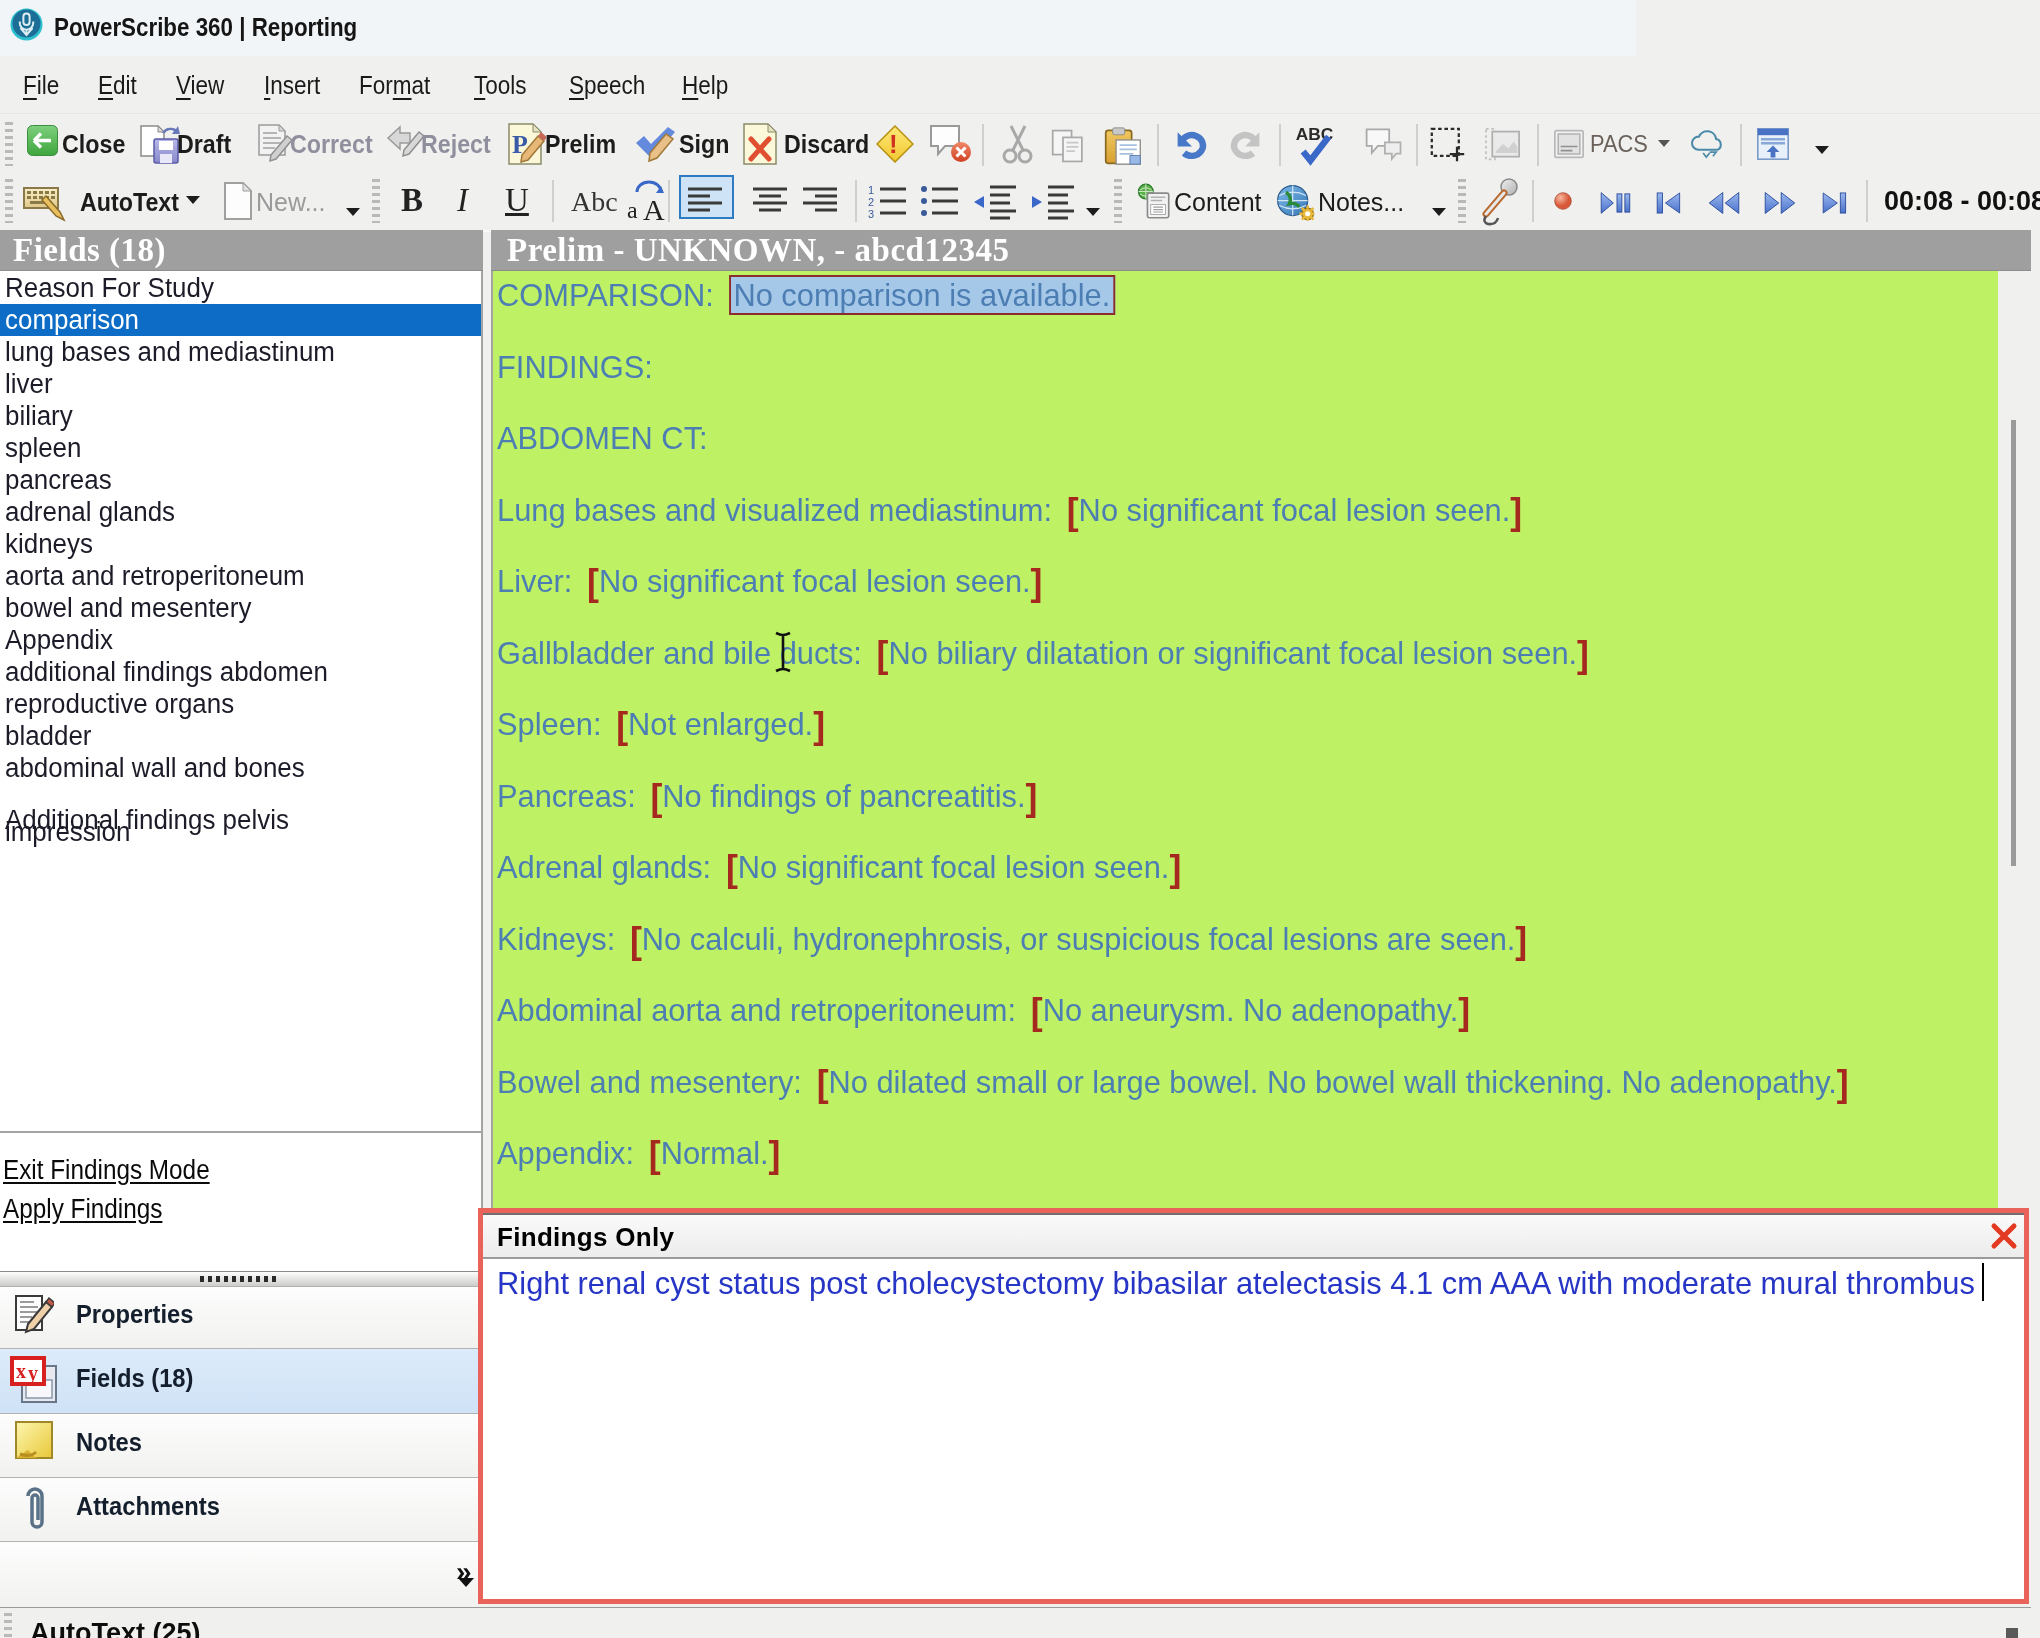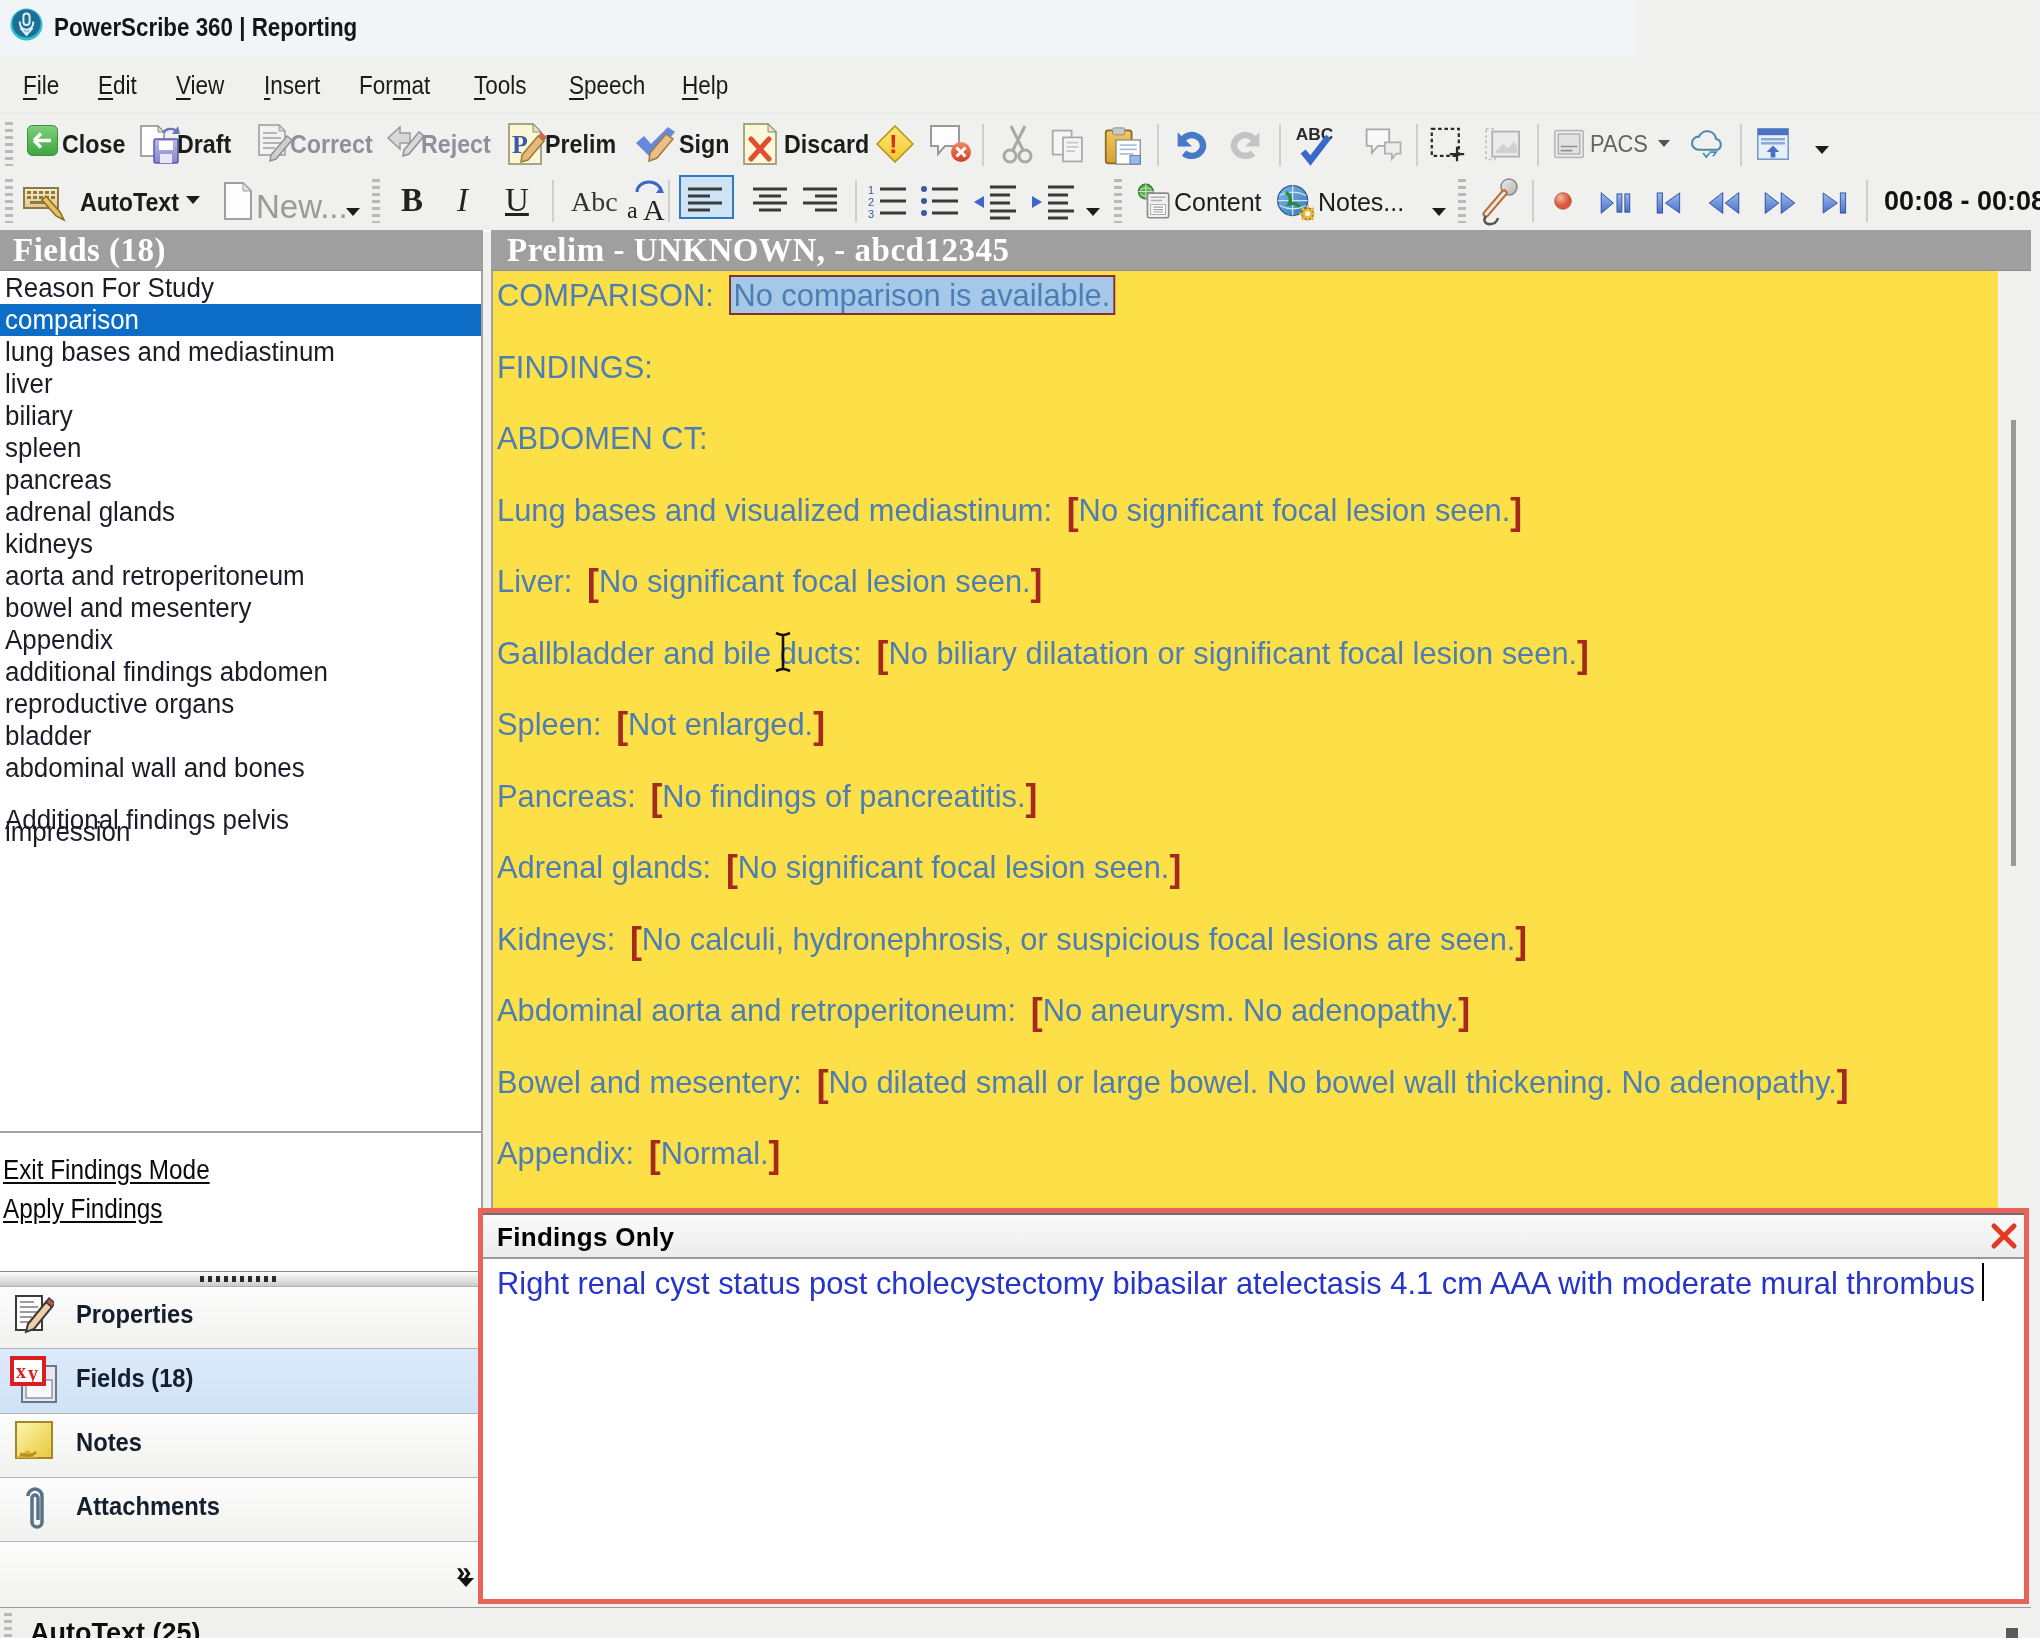--- a/index.html
+++ b/index.html
@@ -38,21 +38,21 @@
   .lnk{position:absolute;left:3px;font-size:27px;color:#0a0a0a;text-decoration:underline;text-underline-offset:3px;transform:scaleX(.9);transform-origin:0 50%;white-space:nowrap;}
   #splitter{left:0;top:1271px;width:483px;height:15px;background:linear-gradient(to bottom,#fdfdfd,#c9c9c7);border-top:1px solid #8a8a8a;}
   #spdots{left:200px;top:1276px;width:80px;height:6px;background-image:repeating-linear-gradient(to right,#2a2a2a 0 4px,transparent 4px 8px);}
   .tabrow{position:absolute;left:0;width:483px;background:linear-gradient(to bottom,#fdfdfd,#f1f1ef);border-top:1px solid #b2b2b0;}
   .tabrow.bl{background:linear-gradient(to bottom,#dcebfa,#cfe2f6);}
   .tabtxt{position:absolute;left:76px;font-size:25px;font-weight:700;color:#141e2c;transform:scaleX(.95);transform-origin:0 50%;white-space:nowrap;}
   
   #bstrip{left:0;top:1607px;width:2040px;height:31px;background:#f0f0ee;border-top:1px solid #9a9a9a;}
   #autotext{left:30px;top:10px;font-size:27px;font-weight:700;color:#0d0d0d;}
   
-  #report{left:491px;top:271px;width:1507px;height:937px;background:#fde047;border-left:2px solid #a3a3a3;}
+  #report{left:491px;top:271px;width:1507px;height:937px;background:#bef264;border-left:2px solid #a3a3a3;}
   .rl{position:absolute;left:4px;white-space:nowrap;font-size:32px;color:#4d7eb3;transform:scaleX(.963);transform-origin:0 50%;}
   .bk{color:#a5291e;font-weight:700;font-size:37px;vertical-align:-3px;line-height:0;}
   .hl{background:#a5c8e9;border:2px solid #8b2d2d;padding:0 3px;}
   
   #strack{left:1998px;top:271px;width:33px;height:937px;background:#f0f0ef;}
   #sthumb{left:2011px;top:420px;width:5px;height:446px;background:#9a9a9a;}
   #redge{left:2031px;top:230px;width:9px;height:1408px;background:#f0f0ee;}
   
   #fpanel{left:478px;top:1208px;width:1551px;height:396px;border:5px solid #e9635a;background:#fff;box-sizing:border-box;}
   #fhead{position:absolute;left:0;top:0;width:100%;height:46px;background:linear-gradient(to bottom,#fafafa,#ececec);border-top:2px solid #6f6f6f;border-bottom:2px solid #9a9a9a;box-sizing:border-box;}
@@ -276,21 +276,21 @@
         <rect x="8" y="19" width="22" height="3"></rect>
       </g>
       <path d="M20 18 L34 34 l8 4 l-4 -8 L24 14 z" fill="#e8c060" stroke="#8a6a28" stroke-width="1.5"></path>
     </svg>
     <span class="tbtxt" style="left:80px">AutoText</span>
     <div class="dda" style="left:186px;top:24px;border-left-width:7px;border-right-width:7px;border-top-width:8px"></div>
     <svg class="abs" style="left:224px;top:10px" width="28" height="38" viewBox="0 0 28 38">
       <path d="M1 1 h18 l8 8 v28 h-26 z" fill="#fdfdfd" stroke="#a0a0a0" stroke-width="2"></path>
       <path d="M19 1 l8 8 h-8 z" fill="#e0e0e0" stroke="#a0a0a0"></path>
     </svg>
-    <span class="abs" style="left:256px;top:16px;font-size:33px;color:#9a9a9a">New...</span>
+    <span class="abs" style="left:256px;top:16px;font-size:25px;color:#9a9a9a">New...</span>
     <div class="dda" style="left:346px;top:36px;border-left-width:7px;border-right-width:7px;border-top-width:8px"></div>
     <div class="grip" style="left:372px;top:7px;height:44px"></div>
     <span class="abs" style="left:401px;top:10px;font-family:'Liberation Serif',serif;font-size:33px;font-weight:bold;color:#222">B</span>
     <span class="abs" style="left:457px;top:10px;font-family:'Liberation Serif',serif;font-size:33px;font-style:italic;color:#222">I</span>
     <span class="abs" style="left:505px;top:10px;font-family:'Liberation Serif',serif;font-size:33px;text-decoration:underline;color:#222">U</span>
     <div class="vsep" style="left:552px;top:8px;height:42px"></div>
     <span class="abs" style="left:571px;top:14px;font-family:'Liberation Serif',serif;font-size:28px;color:#333">Abc</span>
     <svg class="abs" style="left:627px;top:8px" width="44" height="44" viewBox="0 0 44 44">
       <text x="0" y="38" font-size="24" fill="#222" font-family="Liberation Serif,serif">a</text>
       <text x="16" y="40" font-size="30" fill="#222" font-family="Liberation Serif,serif">A</text>

